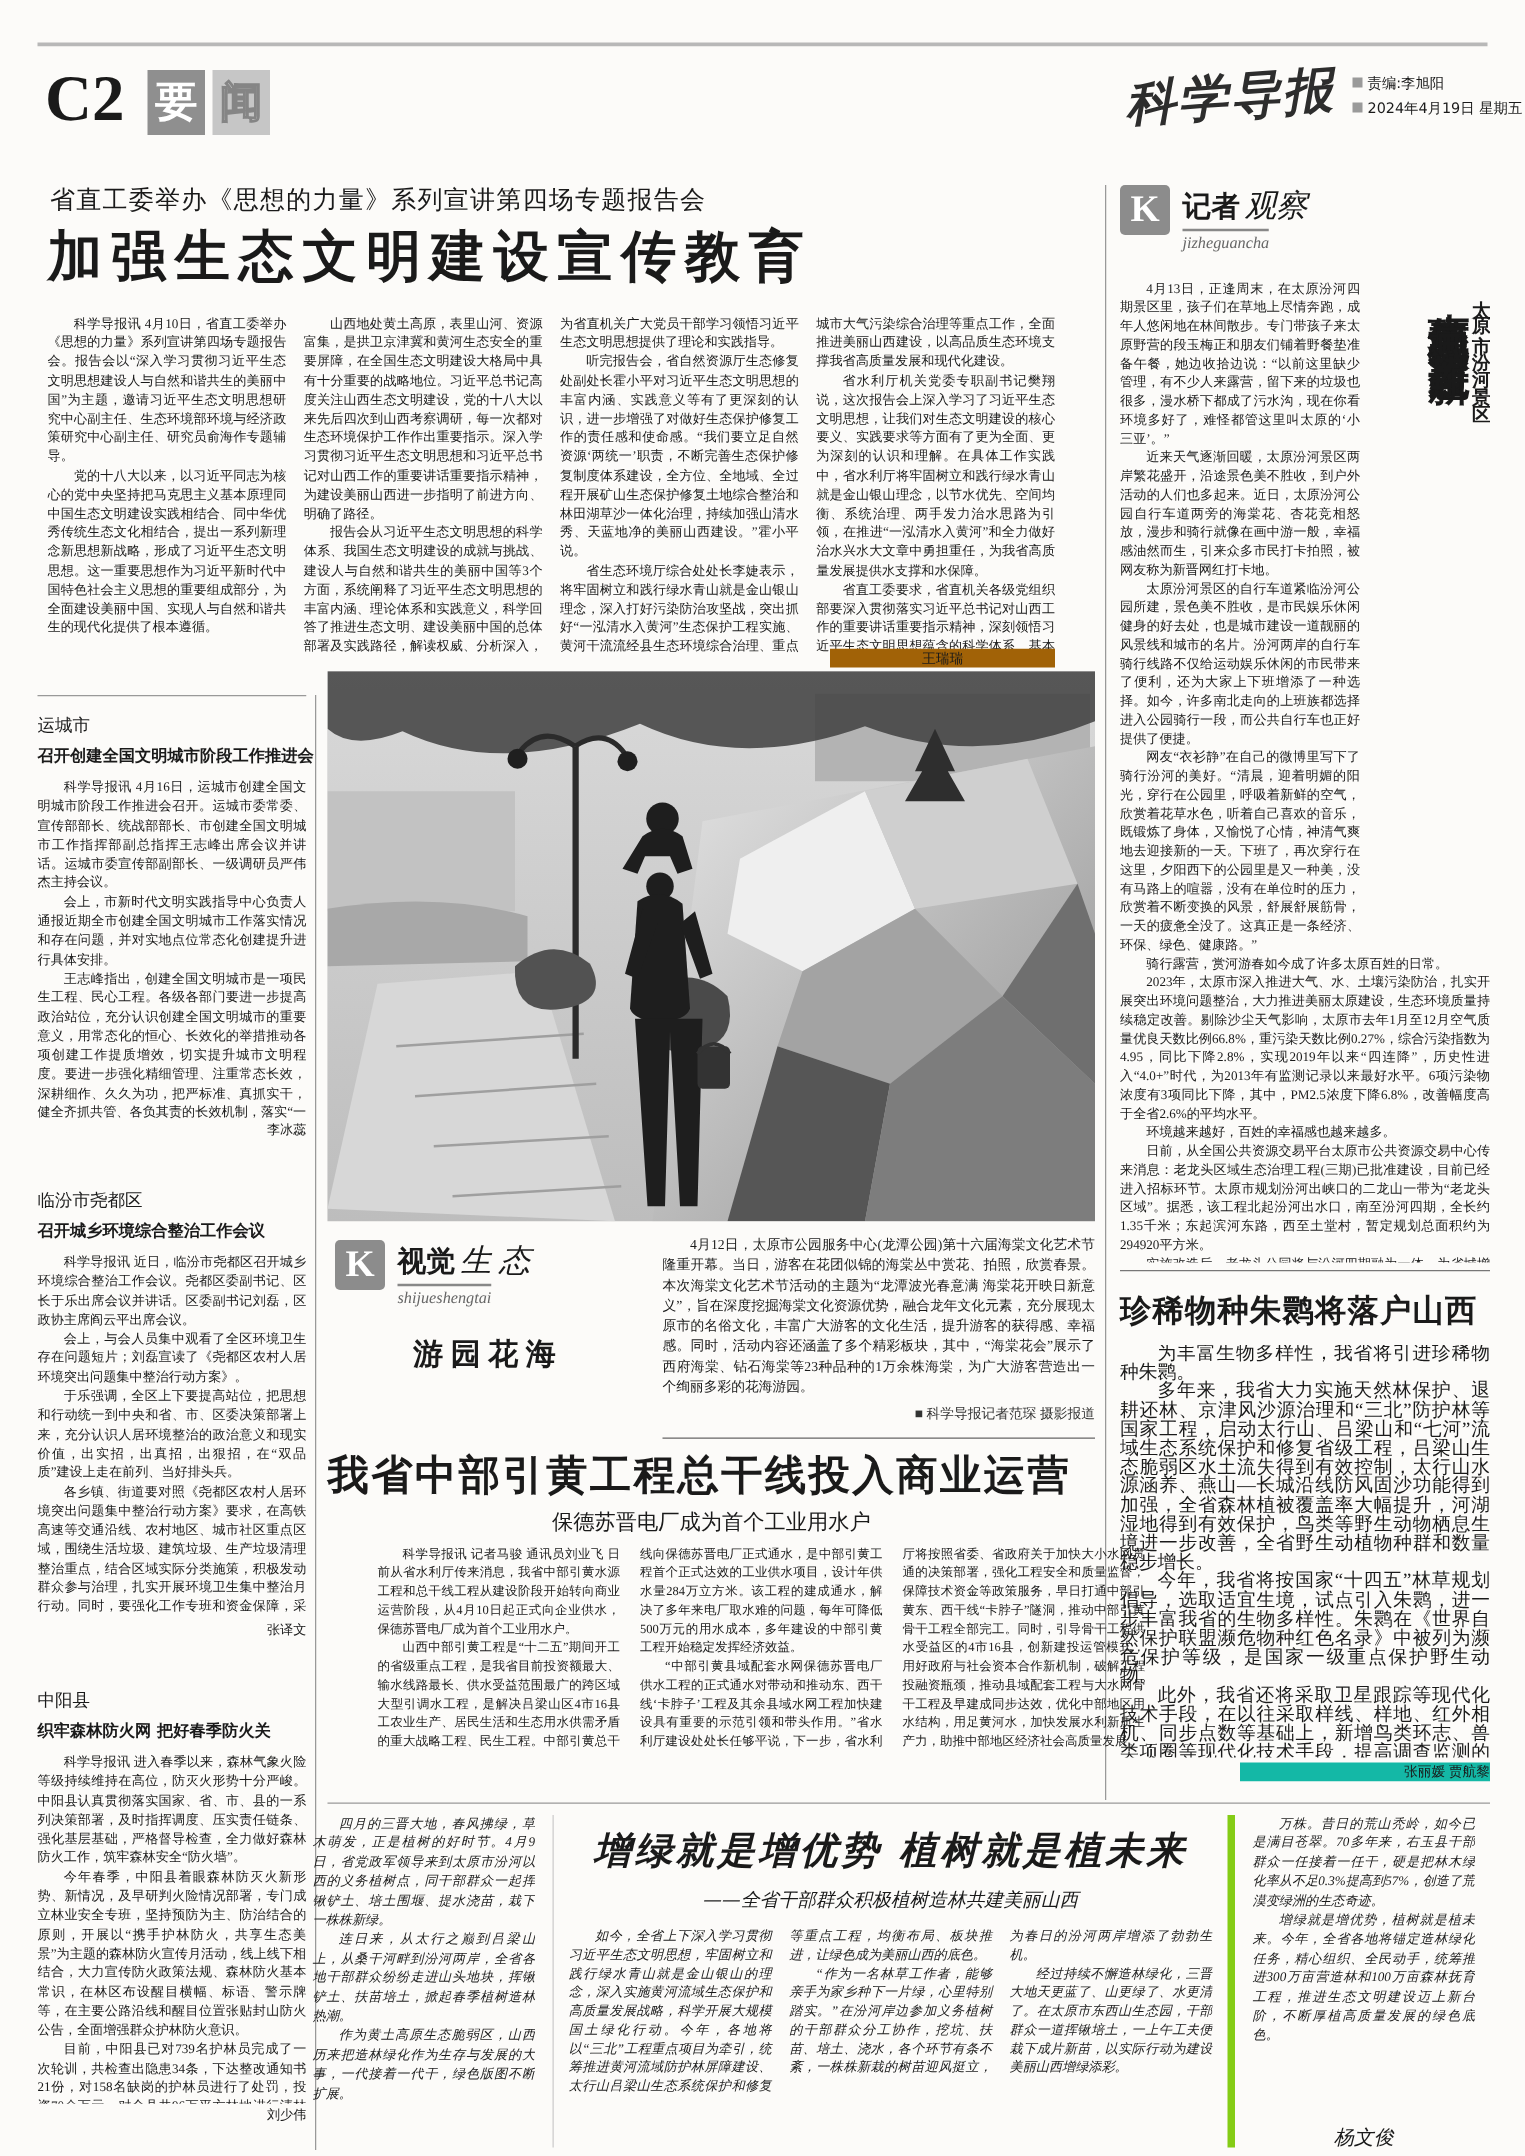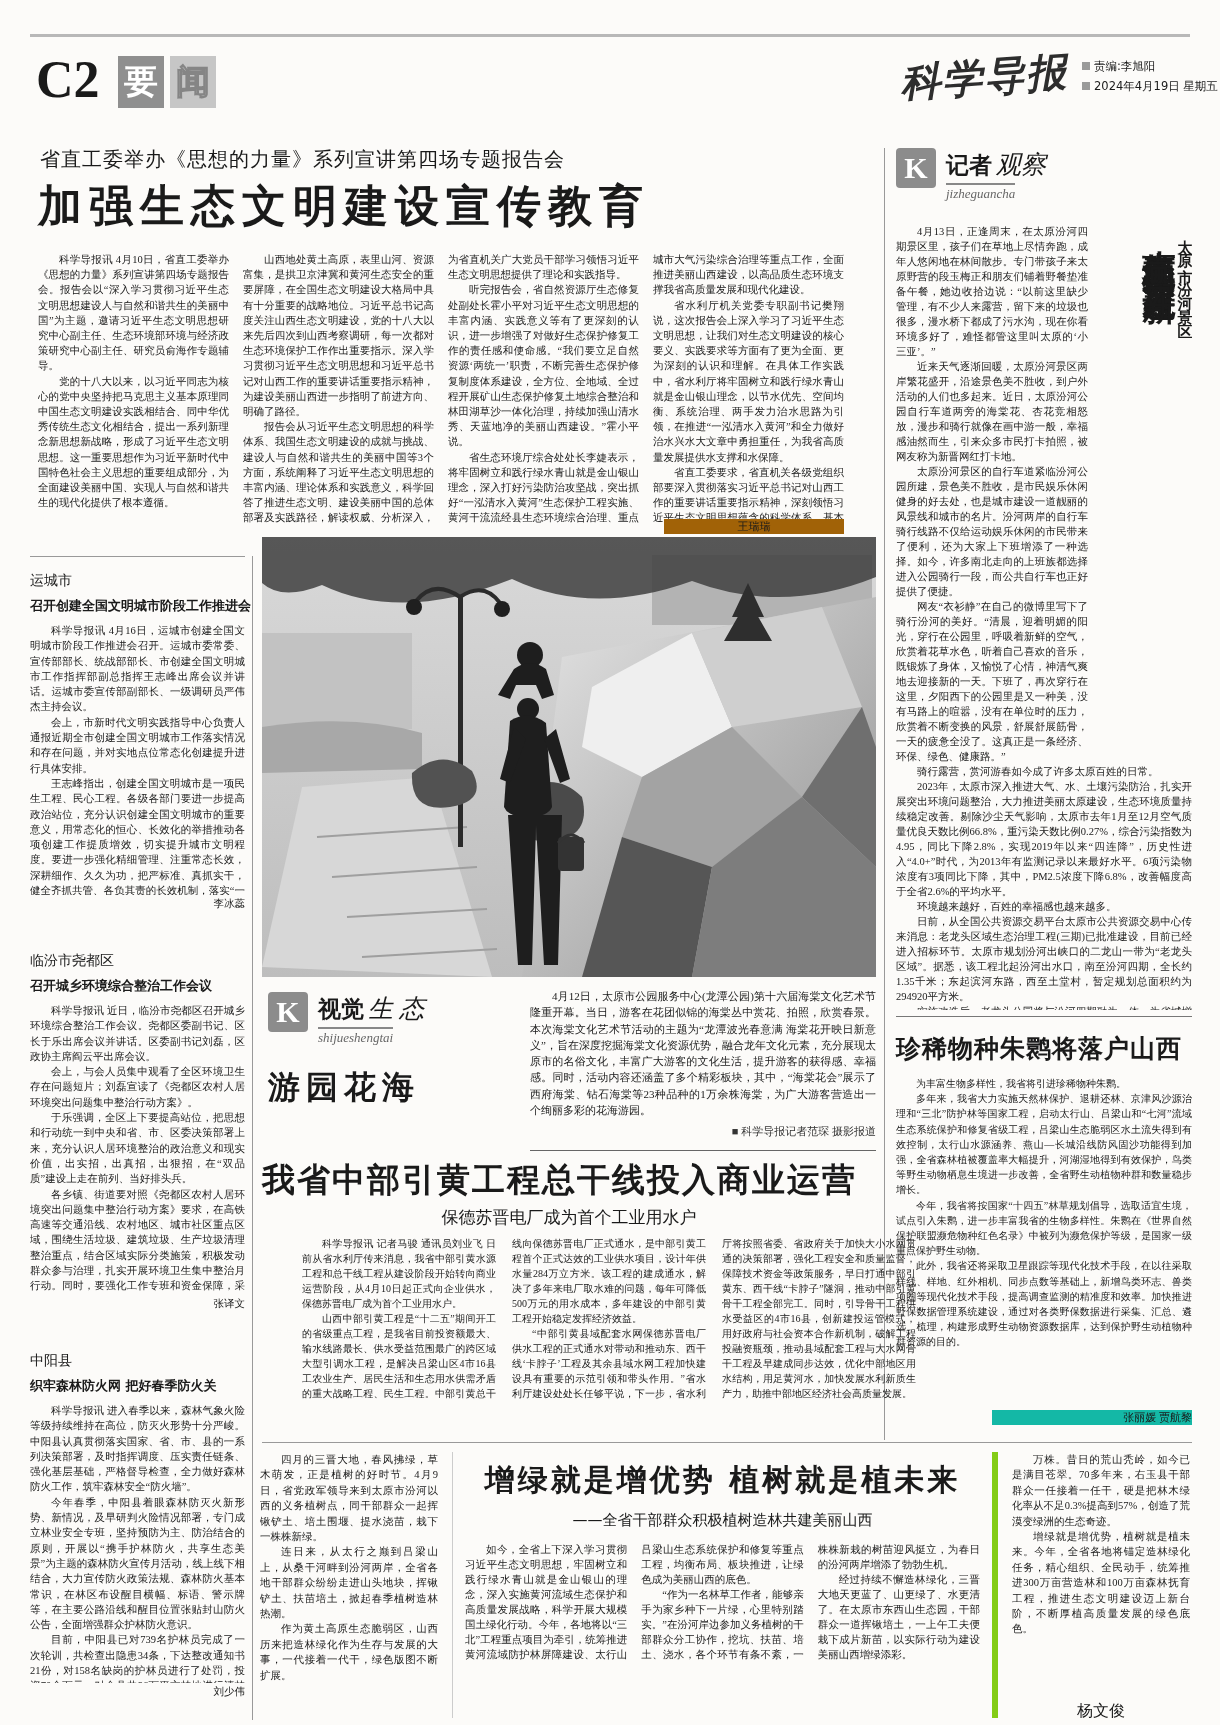--- a/index.html
+++ b/index.html
@@ -48,39 +48,39 @@
   .col-pinyin{font-family:"Liberation Serif",serif;font-style:italic;font-size:13px;color:#666;
               border-top:2px solid #888;margin-top:2px;padding-top:1px;display:inline-block;}
   .obs-body{position:absolute;left:896px;top:224px;width:296px;height:786px;overflow:hidden;font-size:10.5px;line-height:15px;}
   .obs-float{float:right;width:96px;height:526px;margin-left:8px;writing-mode:vertical-rl;text-align:left;}
   .obs-vkicker{display:block;font-family:"DejaVu Sans",sans-serif;font-weight:bold;font-size:15px;letter-spacing:14px;
                padding-top:4px;margin-left:10px;}
   .obs-vhead{display:block;font-family:"DejaVu Sans",sans-serif;font-weight:bold;font-size:33px;letter-spacing:2px;}
   
   .zh-head{position:absolute;left:896px;top:1032px;width:296px;white-space:nowrap;
            font-family:"DejaVu Sans",sans-serif;font-weight:bold;font-size:25px;letter-spacing:1px;}
-  .zh-body{position:absolute;left:896px;top:1076px;width:296px;height:330px;overflow:hidden;font-size:10px;line-height:15.2px;}
+  .zh-body{position:absolute;left:896px;top:1076px;width:296px;height:330px;overflow:hidden;font-size:15px;line-height:15.2px;}
   .zh-byline{position:absolute;left:992px;top:1410px;width:200px;text-align:right;font-size:11px;background:#14b8a6;}
   
   .photo{position:absolute;left:262px;top:537px;width:614px;height:440px;background:#c9c9c9;}
   .photo svg{display:block;}
   
   .vis-left{position:absolute;left:268px;top:992px;width:245px;}
-  .cap-title{margin-top:20px;text-align:left;font-family:"DejaVu Sans",sans-serif;font-weight:bold;font-size:32px;letter-spacing:6px;}
+  .cap-title{margin-top:20px;text-align:center;font-family:"DejaVu Sans",sans-serif;font-weight:bold;font-size:24px;letter-spacing:6px;}
   .vis-right{position:absolute;left:530px;top:988px;width:346px;font-size:11px;line-height:16.3px;}
   .credit{text-align:right;font-size:11px;margin-top:5px;color:#333;}
   
   .yh-head{position:absolute;left:262px;top:1158px;width:614px;white-space:nowrap;
            font-family:"DejaVu Sans",sans-serif;font-weight:bold;font-size:33px;letter-spacing:2px;}
   .yh-sub{position:absolute;left:262px;top:1206px;width:614px;text-align:center;font-size:17px;font-family:"DejaVu Sans",sans-serif;}
   .yh-body{position:absolute;left:262px;top:1236px;width:614px;height:198px;column-count:3;column-gap:16px;
            overflow:hidden;font-size:10px;line-height:15px;margin-left:40px;}
   
-  .gr{position:absolute;left:260px;top:1452px;width:930px;height:266px;display:grid;
-      grid-template-columns:178px 1fr 178px;gap:0 14px;}
+  .gr{position:absolute;left:250px;top:1452px;width:930px;height:266px;display:grid;
+      grid-template-columns:178px 1fr 178px;gap:0 14px;font-style:italic;}
   .gr-col{font-size:10.5px;line-height:15.4px;overflow:hidden;}
   .gr-mid{border-left:1px solid #ccc;border-right:6px solid #84cc16;padding:0 12px;overflow:hidden;}
   .gr-head{text-align:center;font-family:"DejaVu Sans",sans-serif;font-weight:bold;font-size:30px;letter-spacing:3px;margin-top:8px;}
   .gr-sub{text-align:center;font-size:15px;margin:10px 0 12px;font-family:"DejaVu Sans",sans-serif;}
   .gr-cols{column-count:3;column-gap:14px;height:152px;overflow:hidden;font-size:10.5px;line-height:15px;}
   .gr-col5{display:flex;flex-direction:column;}
   .gr5-text{flex:1;overflow:hidden;}
   .gr-byline{text-align:center;font-size:16px;margin-top:2px;}
 </style>
 </head>

